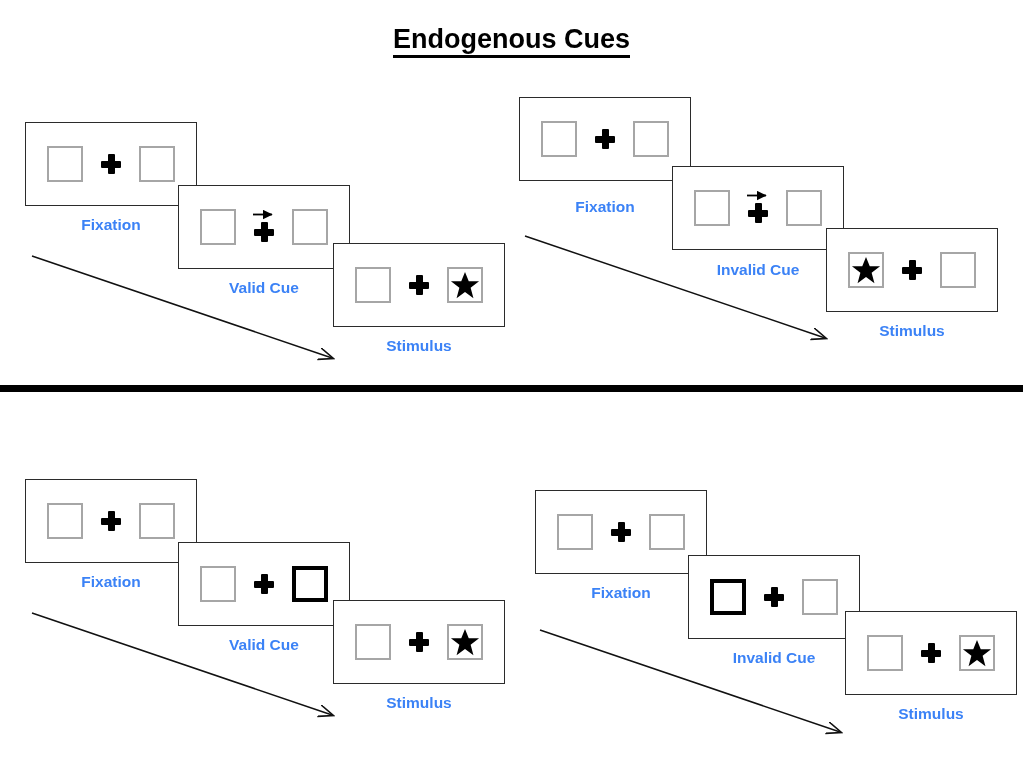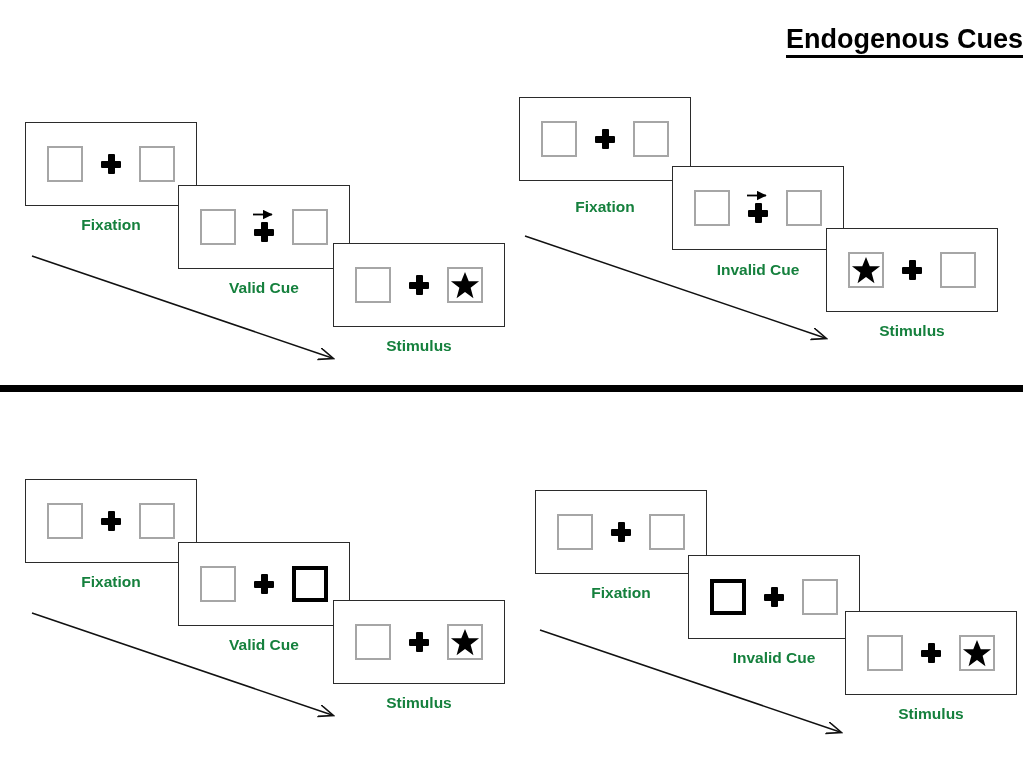--- a/index.html
+++ b/index.html
@@ -19,21 +19,21 @@
   .section {
     position: absolute;
     left: 0;
     width: 1023px;
   }
 
   .section-title {
     position: absolute;
     left: 0;
     width: 1023px;
-    text-align: right;
+    text-align: center;
     font-size: 27px;
     font-weight: bold;
     letter-spacing: 0px;
     color: #000000;
   }
   .section-title span {
     border-bottom: 3px solid #000000;
     padding-bottom: 1px;
     display: inline-block;
     line-height: 1.08;
@@ -136,21 +136,21 @@
     width: 30px;
     height: 30px;
     display: block;
   }
 
   
   .caption {
     position: absolute;
     font-size: 15.5px;
     font-weight: bold;
-    color: #15803d;
+    color: #3b82f6;
     white-space: nowrap;
     text-align: center;
   }
 
   
   .timearrow {
     position: absolute;
     pointer-events: none;
   }
 </style>

